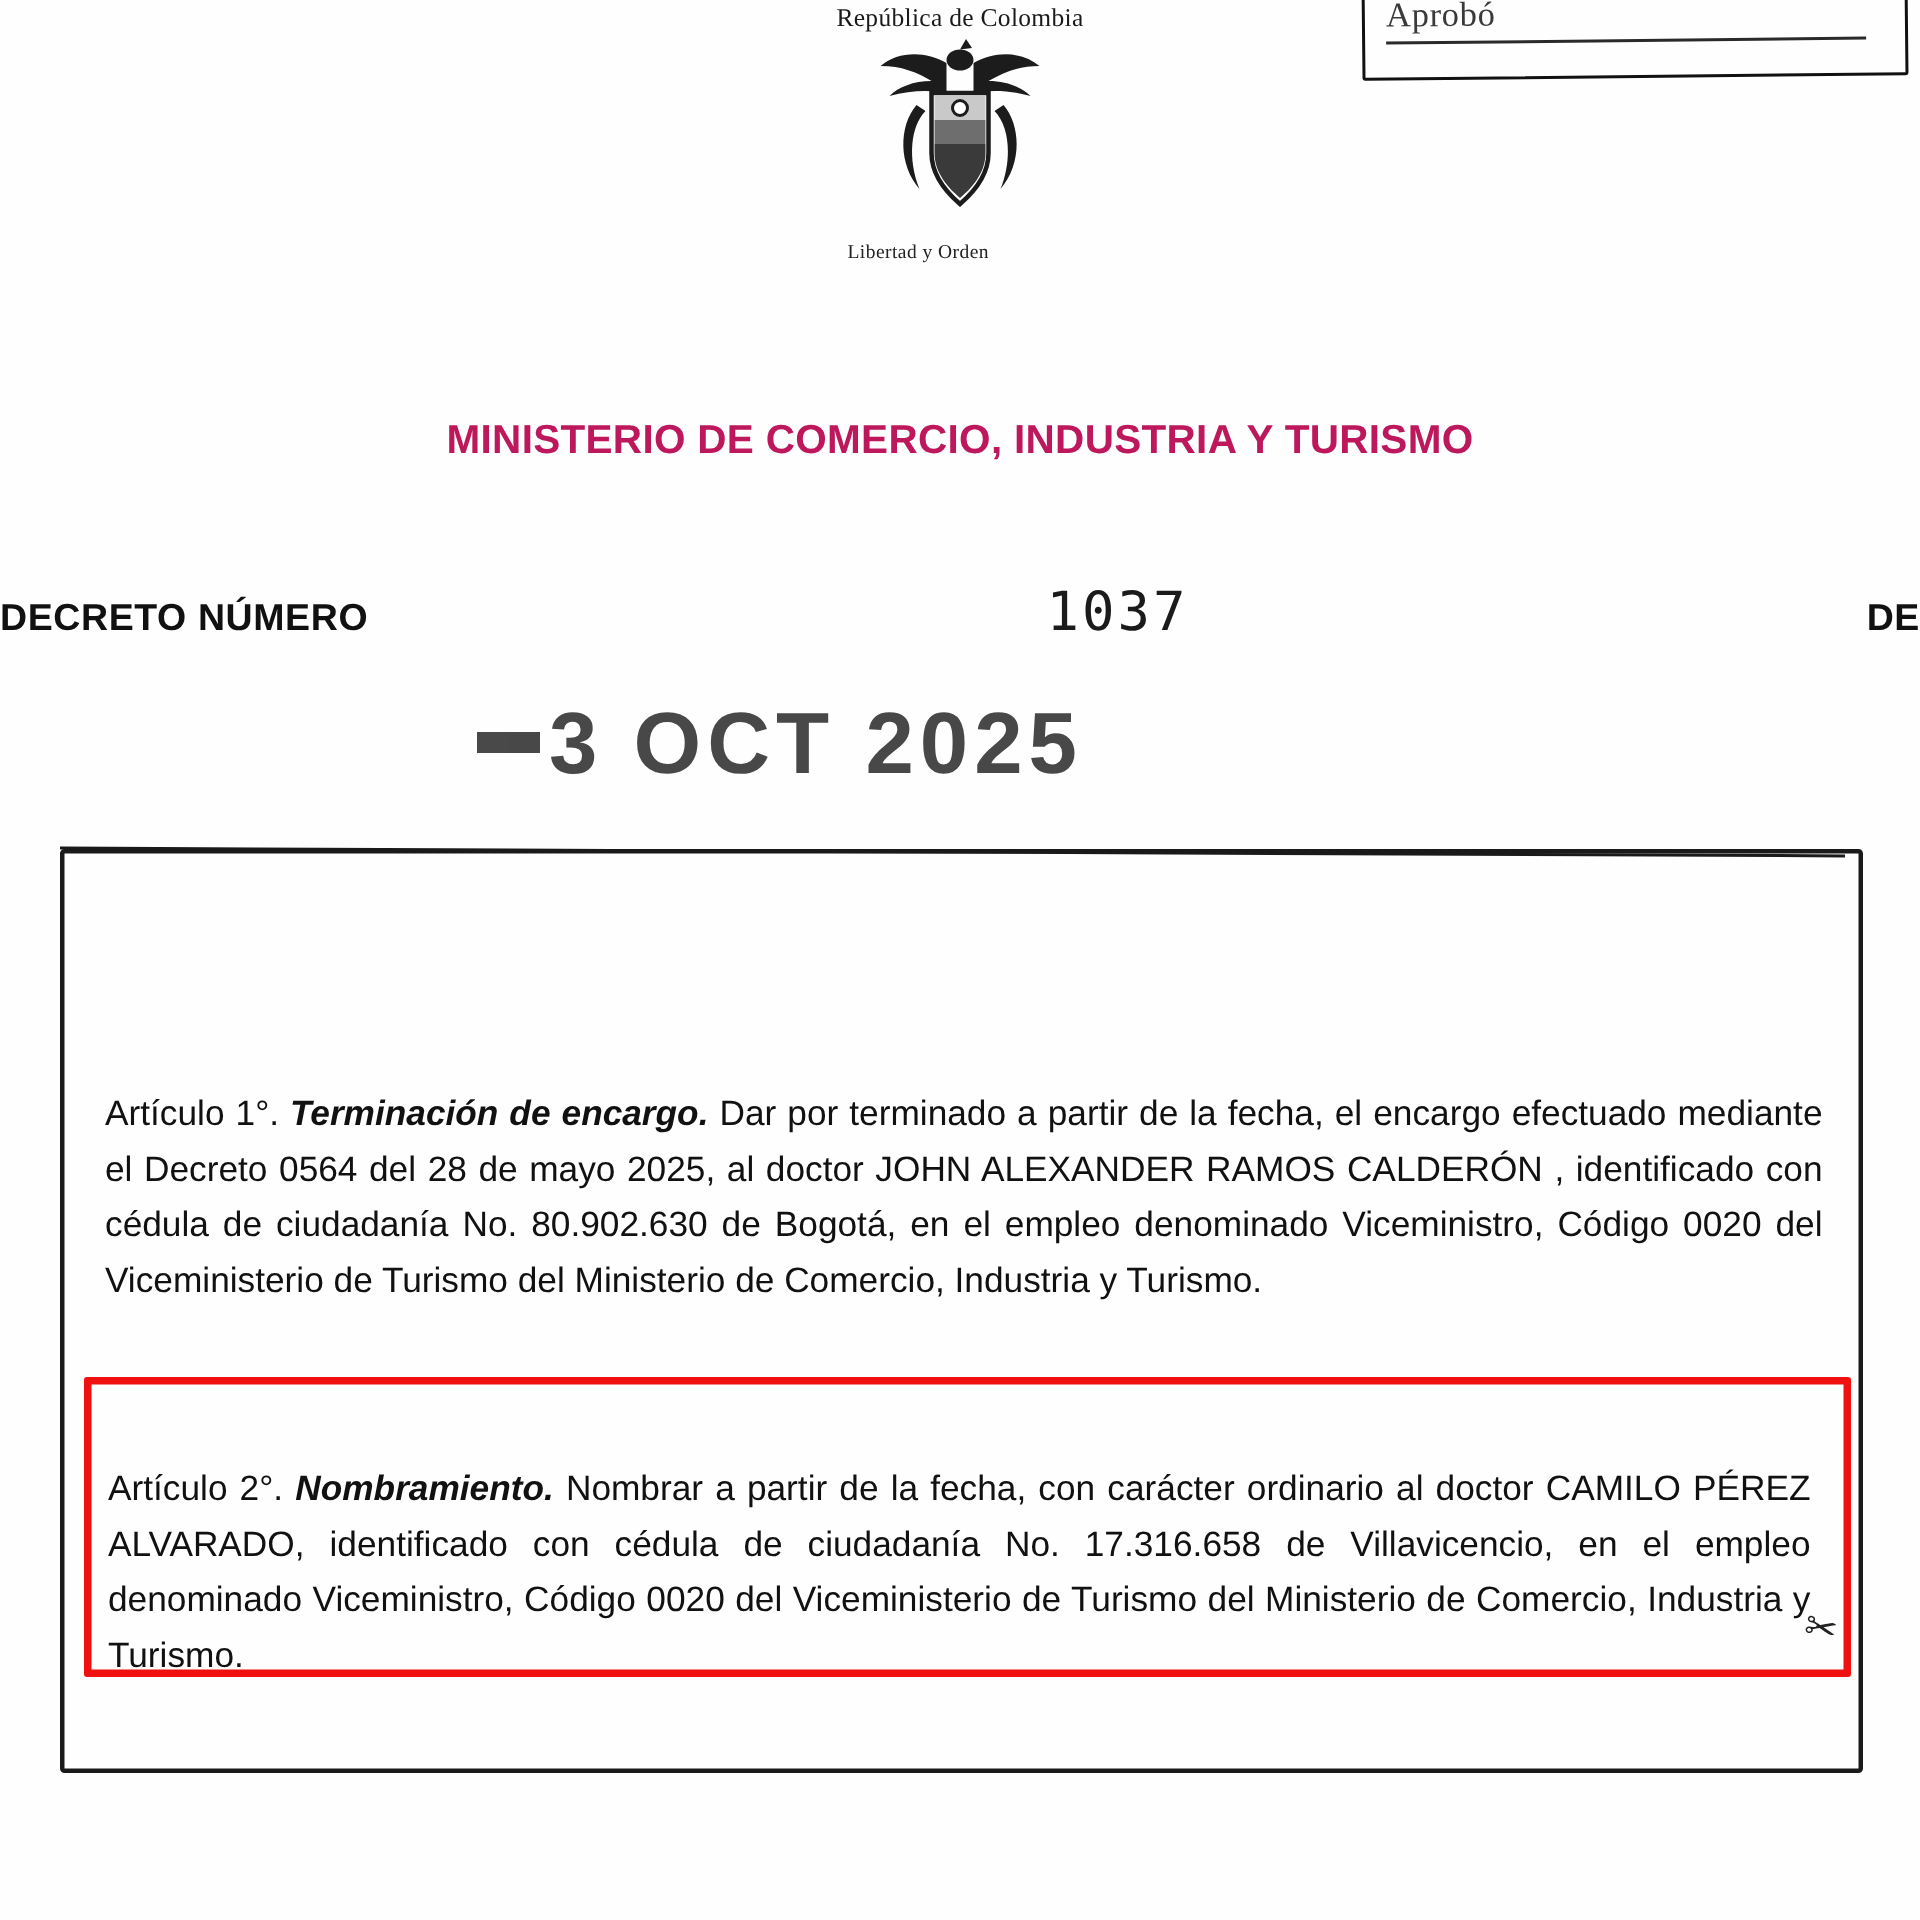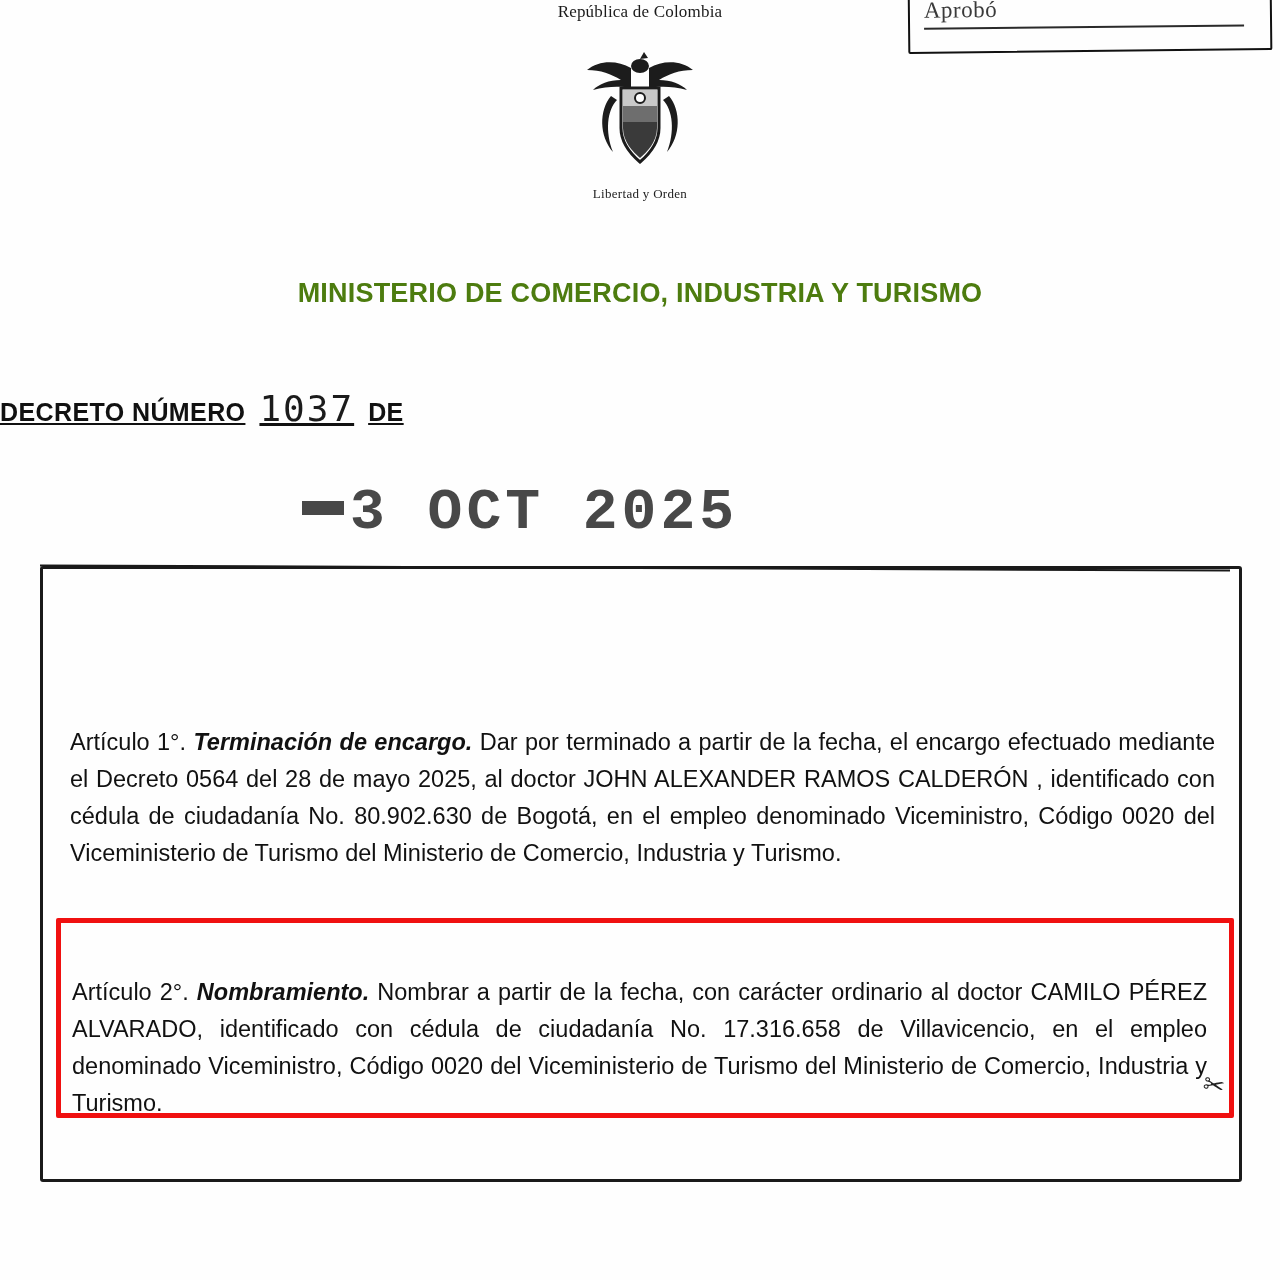--- a/index.html
+++ b/index.html
@@ -25,26 +25,25 @@
     width: 1280px;
     text-align: center;
     font-family: "Liberation Serif", serif;
     font-size: 17px;
     color: #1a1a1a;
     letter-spacing: 0.2px;
   }
 
   .coat {
     position: absolute;
-    top: 44px;
+    top: 18px;
     left: 50%;
     transform: translateX(-50%);
     width: 150px;
     height: 160px;
-    text-align: center;
   }
   .coat svg { display: block; margin: 0 auto; }
   .coat-motto {
     font-family: "Liberation Serif", serif;
     font-size: 13px;
     letter-spacing: 0.3px;
     color: #222;
     margin-top: 2px;
   }
 
@@ -81,56 +80,55 @@
   
   .ministry {
     position: absolute;
     top: 278px;
     left: 0;
     width: 1280px;
     text-align: center;
     font-size: 27px;
     font-weight: bold;
     letter-spacing: 0.2px;
-    color: #4d7c0f;
+    color: #be185d;
   }
 
   
   .decree-line {
     position: absolute;
     top: 388px;
     left: 0;
     width: 1280px;
     text-align: center;
     font-size: 25px;
     font-weight: bold;
     letter-spacing: 0.4px;
     color: #111;
     display: flex;
-    justify-content: flex-start;
+    justify-content: space-between;
     align-items: baseline;
-    gap: 14px;
-    text-decoration: underline;
+    gap: 28px;
   }
   .decree-number {
     font-family: "DejaVu Sans Mono", monospace;
     font-size: 36px;
     font-weight: normal;
     letter-spacing: 2px;
     color: #1b1b1b;
   }
 
   
   .date-stamp {
     position: absolute;
-    top: 480px;
+    top: 462px;
     left: 0;
     width: 1040px;
     text-align: center;
-    font-family: Liberation Mono, monospace;
+    font-family: Liberation Sans, sans-serif;
     font-size: 58px;
     font-weight: bold;
     letter-spacing: 4px;
     color: #2b2b2b;
     opacity: 0.86;
   }
   .date-dash {
     display: inline-block;
     width: 42px;
     height: 14px;

